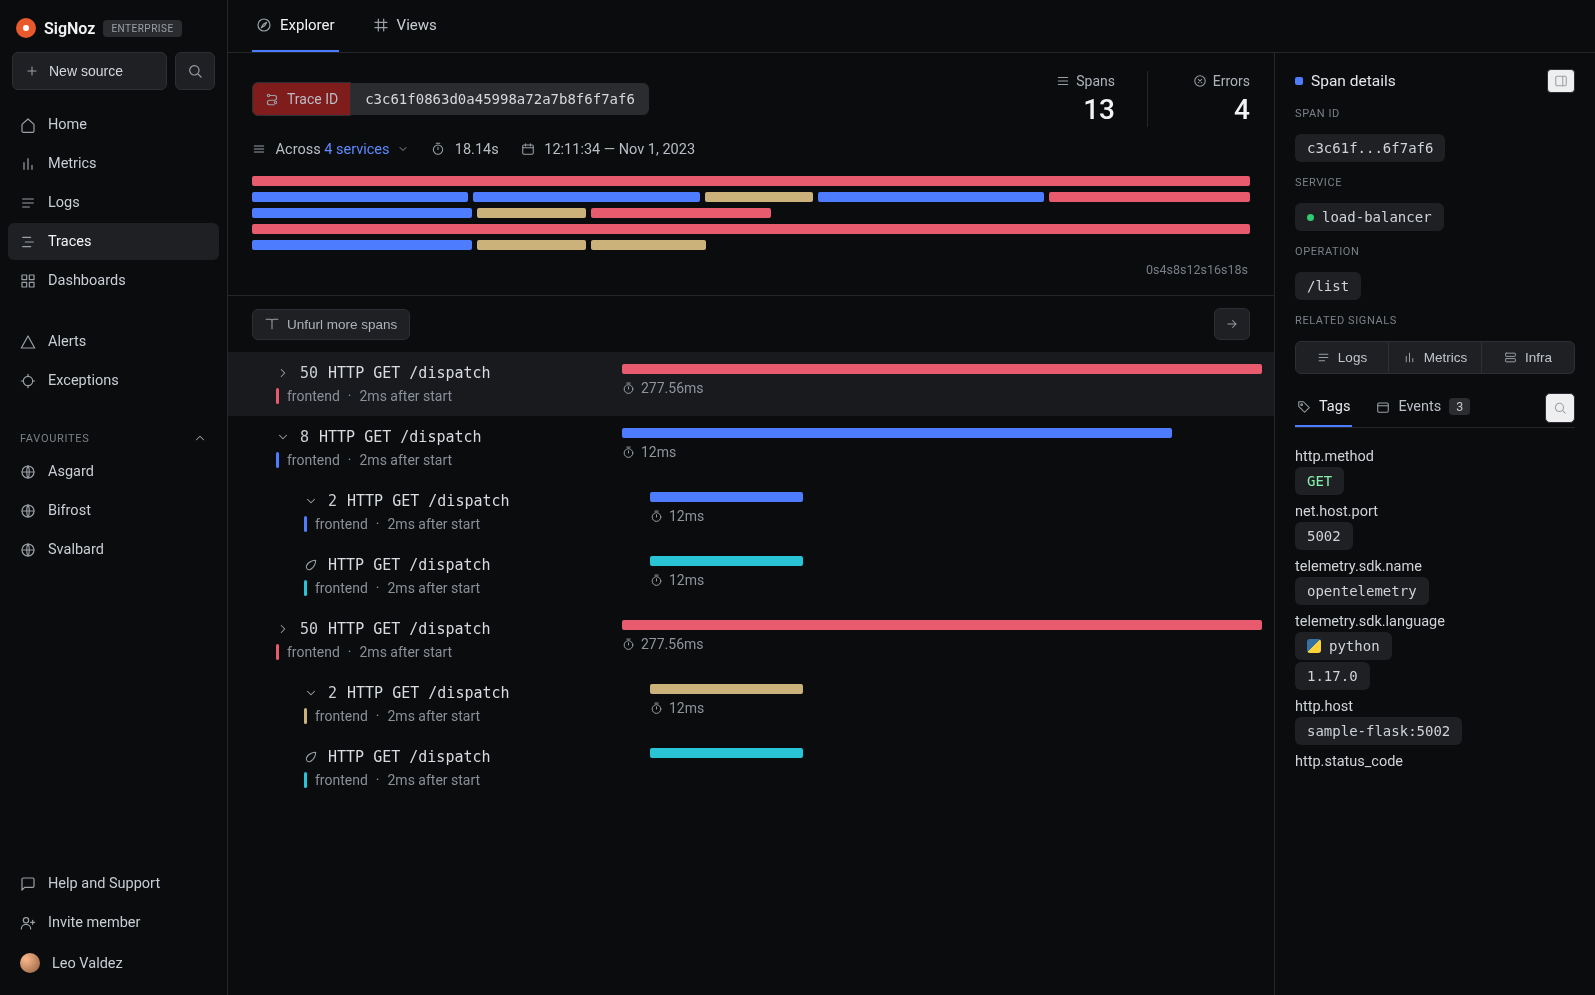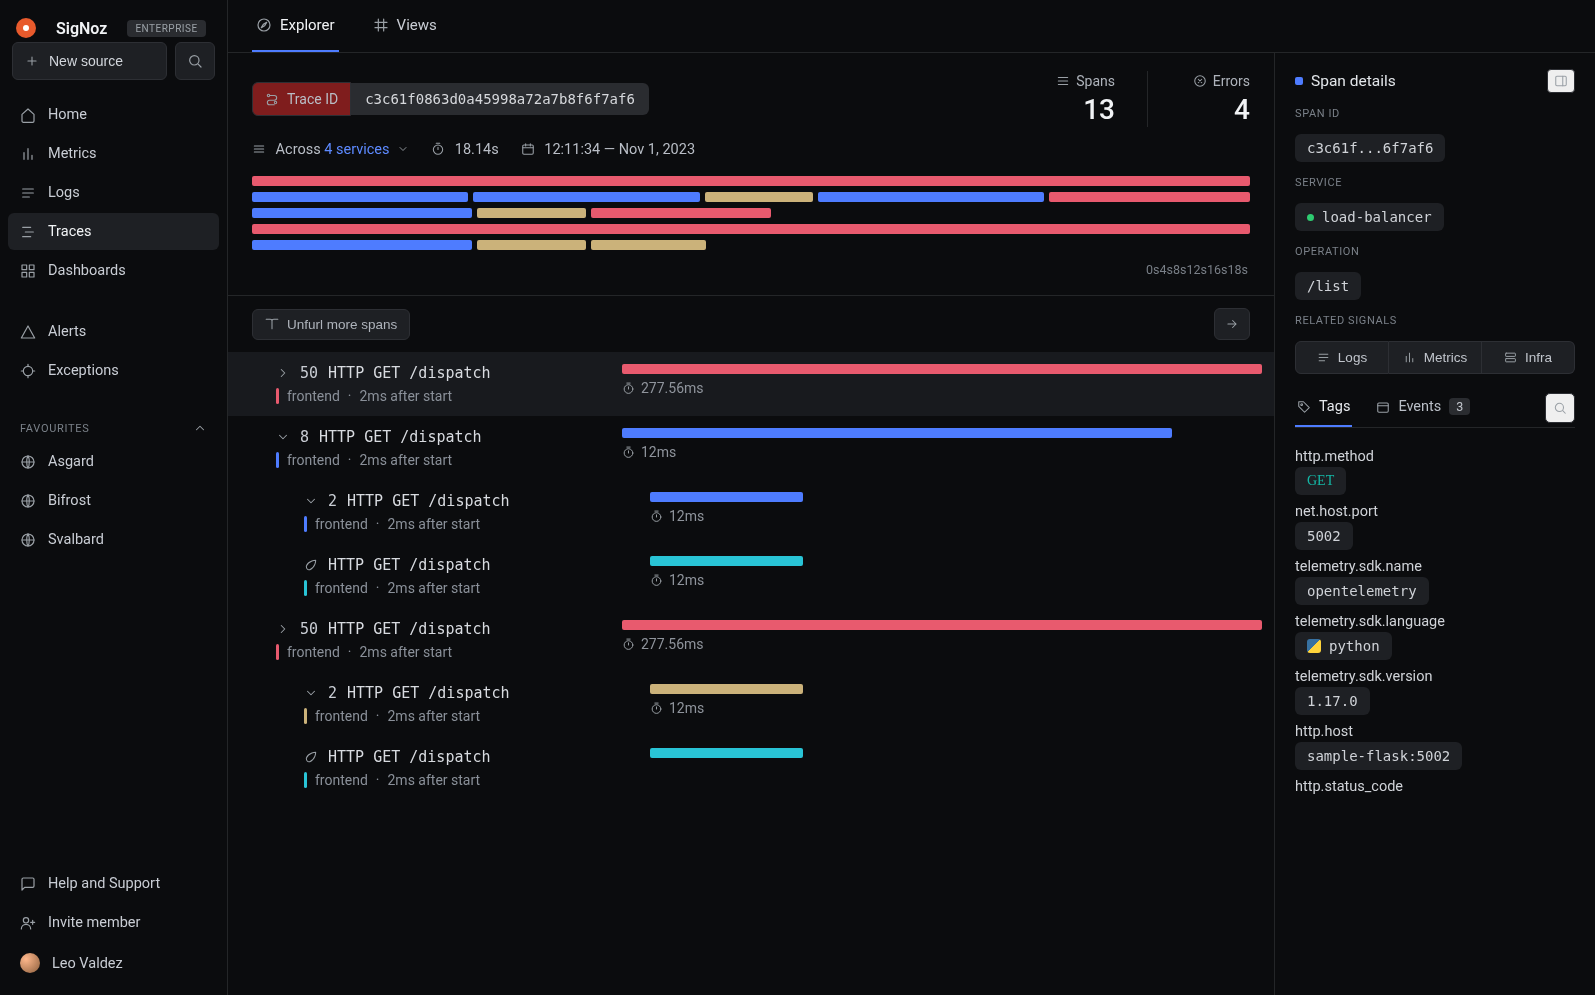--- a/index.html
+++ b/index.html
@@ -16,22 +16,22 @@
   width: 228px;
   background: #0b0c0e;
   border-right: 1px solid #242628;
   display: flex;
   flex-direction: column;
   padding: 12px 8px;
 }
 .brand-row {
   display: flex;
   align-items: center;
-  gap: 20px;
-  padding: 6px 8px 4px 8px;
+  gap: 8px;
+  padding: 6px 8px 14px 8px;
 }
 .brand-logo {
   width: 20px; height: 20px; border-radius: 50%;
   background: #e85a2c;
   display:flex;align-items:center;justify-content:center;
 }
 .brand-name { font-weight: 600; color: #f1f3f5; }
 .badge-enterprise {
   font-size: 10px; letter-spacing: 0.5px; color:#9aa0a6;
   background:#2a2c30; border-radius:4px; padding:3px 8px;
@@ -150,21 +150,21 @@
 .ptab.active { color:#e6e9ed; border-bottom-color:#4e7cff;}
 .ptab-badge { background:#2a2c30; border-radius:4px; padding:1px 7px; font-size:12.5px; color:#c1c5cc;}
 .search-ico-btn{ margin-left:auto; width:30px;height:30px; border:1px solid #2d2f34; border-radius:5px; display:flex;align-items:center;justify-content:center;}
 .tag-list { display:flex;flex-direction:column; gap:2px; }
 .tag-key { font-size:14.5px; color:#d0d3d8; padding-top:6px;}
 .tag-val {
   display:inline-flex;align-items:center;gap:8px;
   background:#1e2024; padding:6px 12px; border-radius:6px;
   font-family:ui-monospace,Menlo,monospace; font-size:14px; color:#cfd2d7; width:fit-content;
 }
-.tag-val.get { color:#14b8a6;font-family:Liberation Serif, serif; }
+.tag-val.get { color:#86efac; }
 .py-ico{ width:14px;height:14px;border-radius:3px;
   background:linear-gradient(135deg,#3771a1 50%,#ffd43b 50%);}
 svg { stroke:#9aa0a6; fill:none; stroke-width:1.8; stroke-linecap:round; stroke-linejoin:round;}
 .span-row-wrap { position:relative; }
 </style>
 </head>
 <body>
 
 <aside class="sidebar">
   <div class="brand-row">
@@ -720,21 +720,20 @@
 
       <div class="tag-list" id="tag-list">
           <div class="tag-key">http.method</div>
           <span class="tag-val get">GET</span>
           <div class="tag-key">net.host.port</div>
           <span class="tag-val">5002</span>
           <div class="tag-key">telemetry.sdk.name</div>
           <span class="tag-val">opentelemetry</span>
           <div class="tag-key">telemetry.sdk.language</div>
           <span class="tag-val"><span class="py-ico"></span>python</span>
-          <div class="tag-key">telemetry.sdk.version</div>
           <span class="tag-val">1.17.0</span>
           <div class="tag-key">http.host</div>
           <span class="tag-val">sample-flask:5002</span>
           <div class="tag-key">http.status_code</div>
         </div>
     </aside>
   </div>
 </main>
 
 </body></html>

